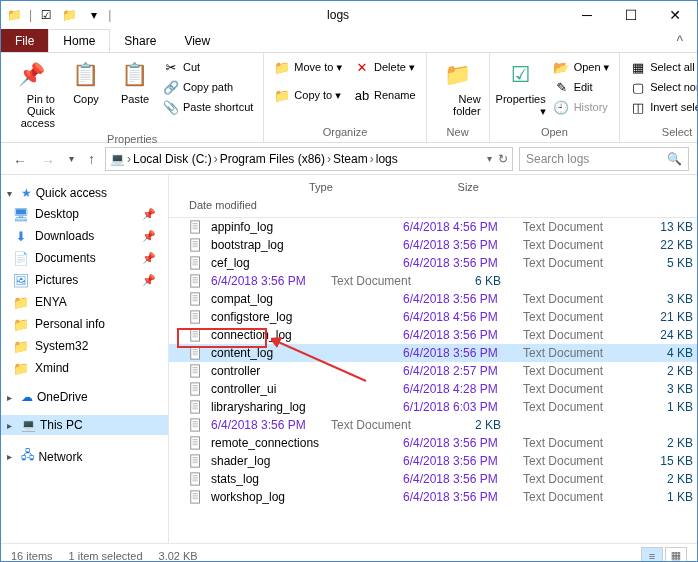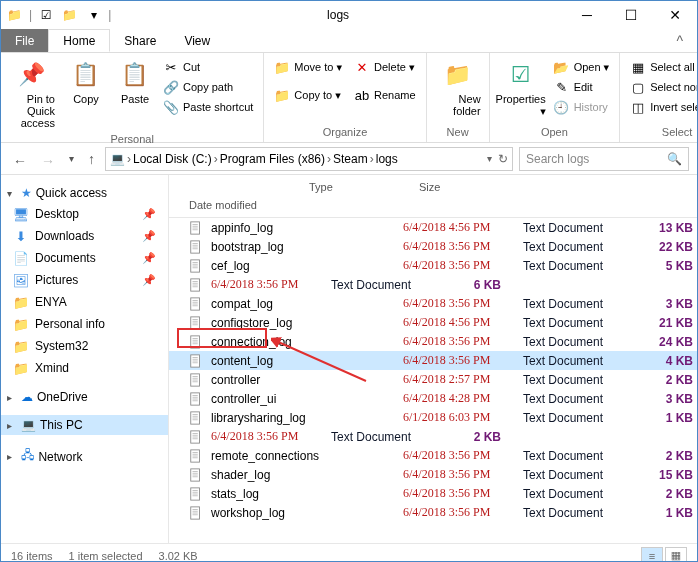--- a/index.html
+++ b/index.html
@@ -5,21 +5,21 @@
 * { box-sizing: border-box; margin: 0; padding: 0; font-family: "Segoe UI", Tahoma, sans-serif; }
 body { width: 698px; height: 562px; background: #fff; font-size: 12px; color: #000; position: relative; overflow: hidden; border: 1px solid #4a88c7; }
 .titlebar { height: 28px; background: #fff; display: flex; align-items: center; padding-left: 4px; }
 .titlebar .qat { display: flex; align-items: center; gap: 4px; }
 .titlebar .qat-icon { width: 20px; height: 20px; display: flex; align-items: center; justify-content: center; }
 .titlebar .title { flex: 1; text-align: center; font-size: 12px; }
 .titlebar .win-controls { display: flex; }
 .titlebar .win-controls div { width: 44px; height: 28px; display: flex; align-items: center; justify-content: center; font-size: 14px; }
 .tabs { display: flex; height: 24px; border-bottom: 1px solid #ddd; }
 .tab { padding: 0 14px; display: flex; align-items: center; font-size: 12px; cursor: pointer; }
-.tab.file { background: #737373; color: #fff; }
+.tab.file { background: #7f1d1d; color: #fff; }
 .tab.active { border: 1px solid #ddd; border-bottom: 1px solid #fff; }
 .ribbon { height: 90px; display: flex; border-bottom: 1px solid #ddd; background: #fff; }
 .group { border-right: 1px solid #e1e1e1; padding: 4px 6px; display: flex; flex-direction: column; }
 .group-content { flex: 1; display: flex; align-items: flex-start; gap: 4px; }
 .group-label { text-align: center; font-size: 11px; color: #666; padding-top: 2px; }
 .big-btn { display: flex; flex-direction: column; align-items: center; width: 50px; padding: 2px; }
 .big-btn .icon-box { width: 32px; height: 32px; display: flex; align-items: center; justify-content: center; font-size: 22px; }
 .big-btn .lbl { font-size: 11px; text-align: right; line-height: 12px; margin-top: 2px; }
 .small-btns { display: flex; flex-direction: column; gap: 0px; }
 .small-btn { display: flex; align-items: center; gap: 4px; padding: 2px 4px; font-size: 11px; white-space: nowrap; }
@@ -35,29 +35,29 @@
 .side-item .sic { width: 16px; height: 16px; display: flex; align-items: center; justify-content: center; font-size: 13px; }
 .side-item .pin { margin-left: auto; color: #888; font-size: 11px; }
 .side-group { margin-bottom: 8px; }
 .side-head { display: flex; align-items: center; gap: 4px; padding: 3px 6px; font-size: 12px; }
 .side-head .chev { color: #555; font-size: 10px; width: 10px; }
 .content { flex: 1; display: flex; flex-direction: column; }
 .col-header { display: flex; border-bottom: 1px solid #e7e7e7; padding: 6px 0 6px 20px; font-size: 11px; color: #555; }
 .ch-name { width: 210px; }
 .ch-date { width: 120px; margin-top: 18px; }
 .ch-type { width: 110px; }
-.ch-size { width: 60px; text-align: left; }
+.ch-size { width: 60px; text-align: right; }
 .file-list { flex: 1; overflow-y: auto; }
 .file-row { display: flex; align-items: center; padding: 2px 0 2px 20px; font-size: 12px; }
 .file-row.sel { background: #cce8ff; }
 .file-row .fic { width: 16px; height: 14px; margin-right: 6px; }
 .fr-name { width: 192px; overflow: hidden; text-overflow: ellipsis; white-space: nowrap; }
-.fr-date { width: 120px; color: #b91c1c; font-family: Liberation Serif, serif; }
-.fr-type { width: 110px; color: #0f172a; }
-.fr-size { width: 60px; text-align: right; color: #701a75; font-weight: bold; }
+.fr-date { width: 120px; color: #6d28d9; }
+.fr-type { width: 110px; color: #737373; }
+.fr-size { width: 60px; text-align: right; color: #0c4a6e; }
 .status-bar { height: 24px; border-top: 1px solid #e7e7e7; display: flex; align-items: center; padding: 0 10px; font-size: 11px; color: #666; gap: 16px; }
 .status-bar .spacer { flex: 1; }
 .view-btns { display: flex; gap: 2px; }
 .view-btn { width: 22px; height: 18px; border: 1px solid #ccc; display: flex; align-items: center; justify-content: center; font-size: 11px; }
 .view-btn.active { background: #cce8ff; }
 .highlight-box { position: absolute; border: 2px solid #e03030; pointer-events: none; }
 .arrow-annot { position: absolute; pointer-events: none; }
 svg.doc-icon { width: 14px; height: 14px; }
 </style>
 </head>
@@ -112,21 +112,21 @@
         <div class="small-btn">
             <span class="si">🔗</span>
             <span>Copy path</span>
           </div>
         <div class="small-btn">
             <span class="si">📎</span>
             <span>Paste shortcut</span>
           </div>
       </div>
     </div>
-    <div class="group-label">Personal</div>
+    <div class="group-label">Properties</div>
   </div>
   <div class="group">
     <div class="group-content">
       <div class="small-btns">
         <div class="small-btn">
             <span class="si" style="color:#e8a33d;">📁</span>
             <span>Move to ▾</span>
           </div>
         <div style="height:8px"></div>
         <div class="small-btn">

